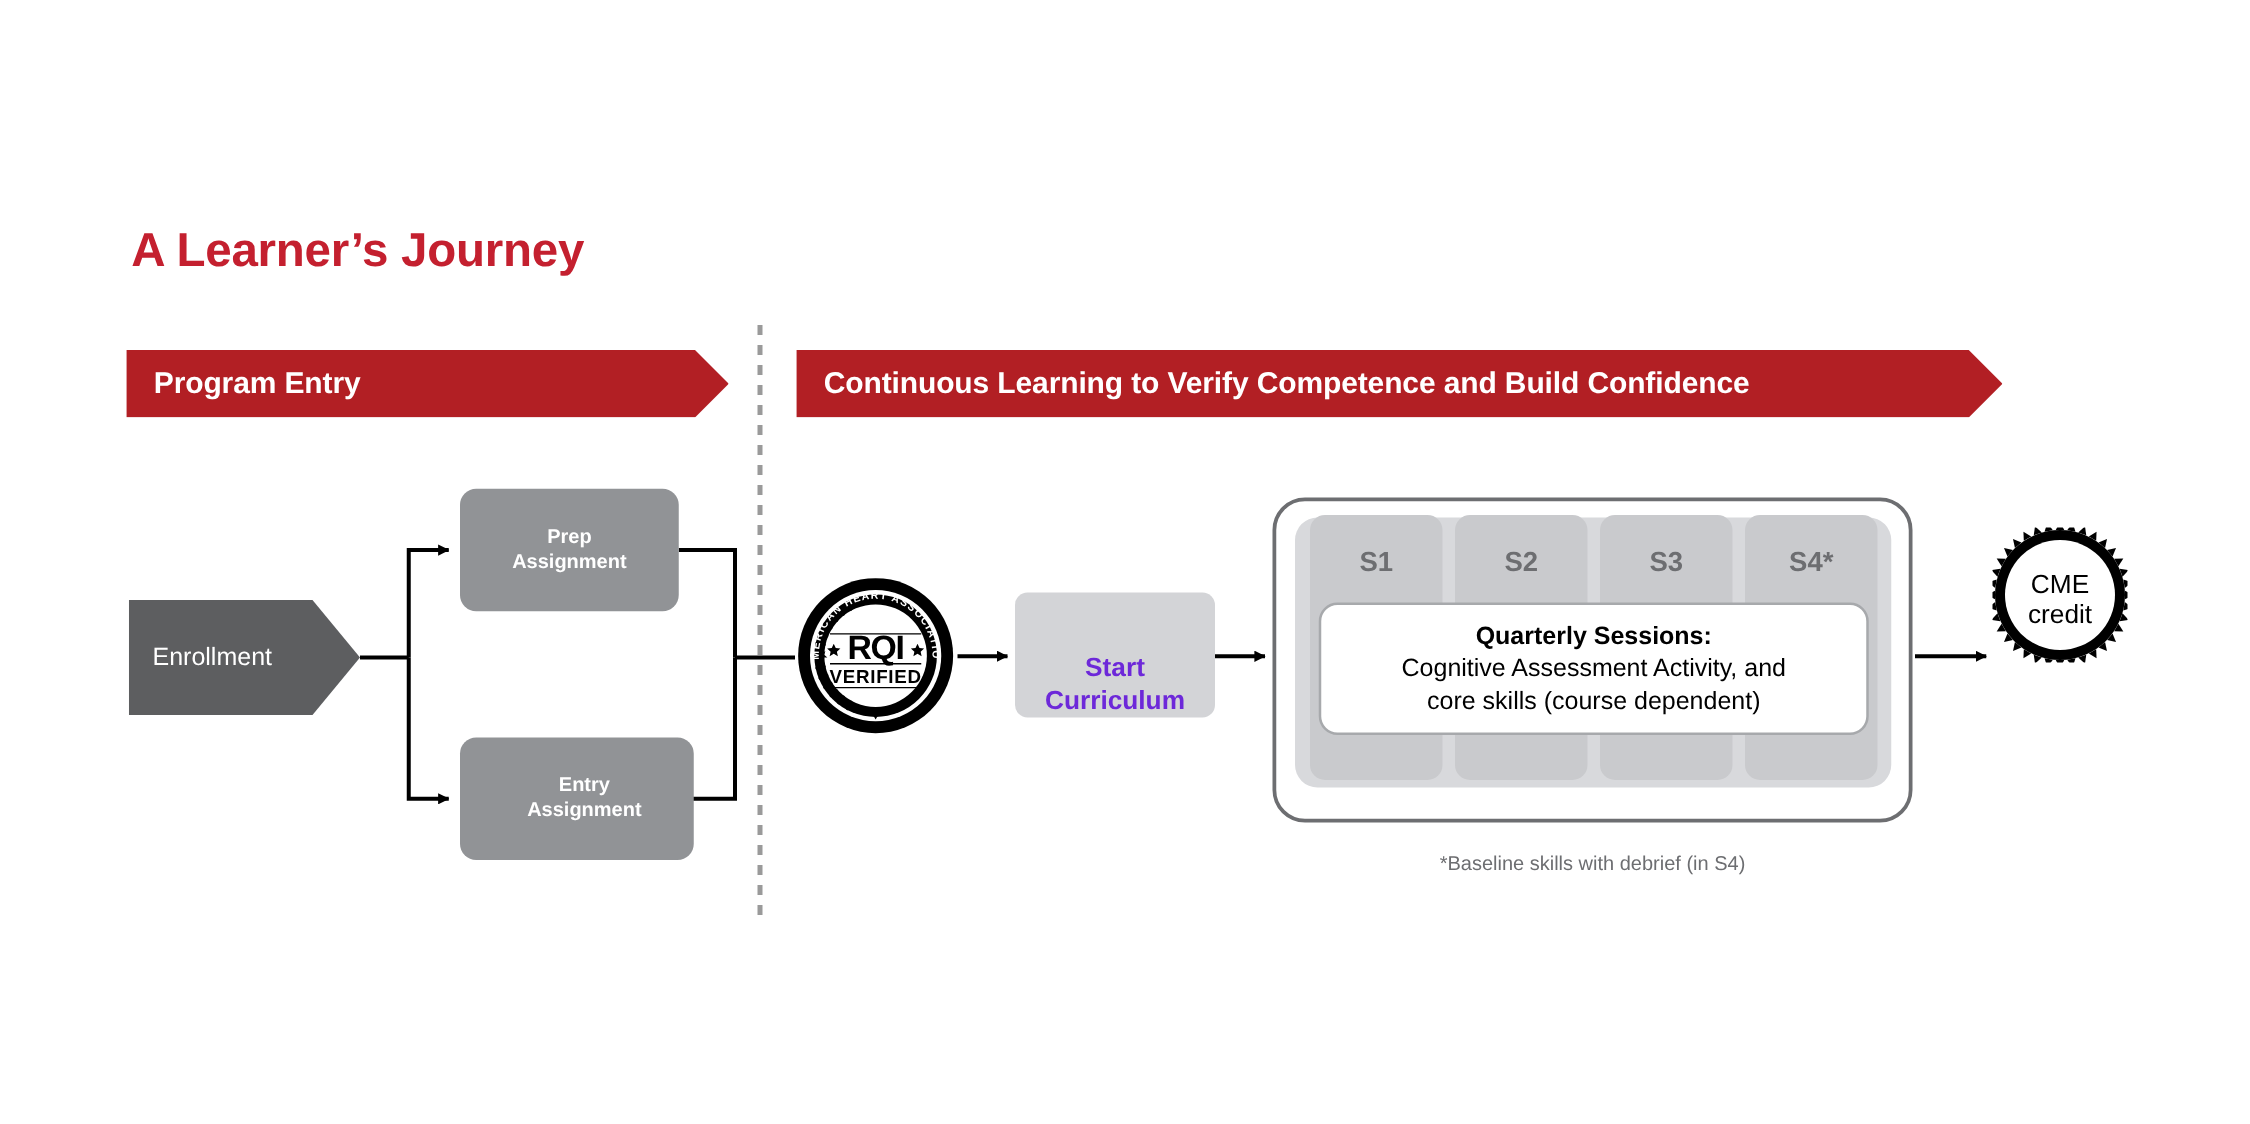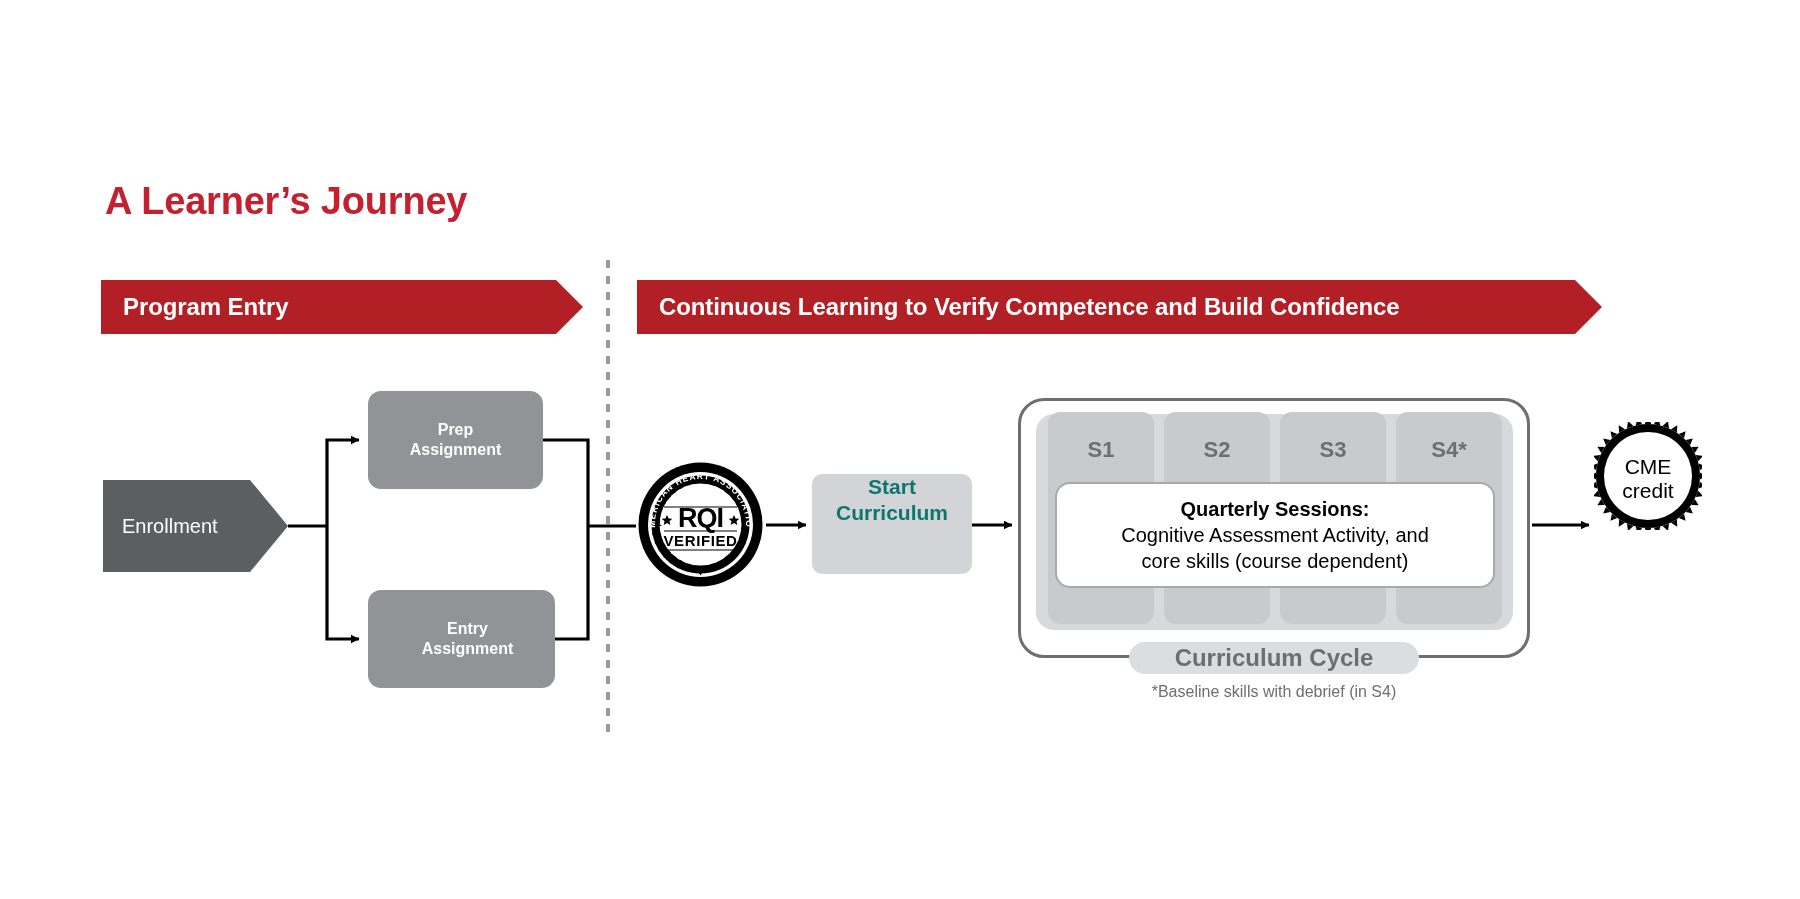--- a/index.html
+++ b/index.html
@@ -114,24 +114,24 @@
   #node-entry-assignment { left: 368px; top: 578px; padding-left: 12px; }
 
   #node-start-curriculum {
     left: 812px;
     top: 462px;
     width: 160px;
     height: 100px;
     background: #d3d4d7;
     border-radius: 10px;
     display: flex;
-    align-items: flex-start;
+    align-items: flex-end;
     justify-content: center;
     text-align: center;
-    color: #0f766e;
+    color: #6d28d9;
     font-size: 21px;
     font-weight: bold;
     line-height: 1.25;
   }
 
   
   #badge-rqi-verified {
     left: 637px;
     top: 449px;
     width: 127px;
@@ -389,23 +389,20 @@
     <div class="session-card"><span>S3</span></div>
     <div class="session-card"><span>S4*</span></div>
   </div>
 
   <div class="abs" id="quarterly-sessions-box">
     <div id="quarterly-sessions-title">Quarterly Sessions:</div>
     <div>Cognitive Assessment Activity, and</div>
     <div>core skills (course dependent)</div>
   </div>
 
-  <div class="abs" id="curriculum-cycle-pill">
-    <span>Curriculum Cycle</span>
-  </div>
 
   <div class="abs" id="footnote-baseline">*Baseline skills with debrief (in S4)</div>
 
   <div class="abs" id="badge-cme-credit">
     <svg width="108" height="108" viewBox="0 0 108 108">
       <g transform="translate(54,54)">
         <circle cx="0" cy="0" r="52" fill="#000000"></circle>
         <g fill="#000000">
           <g transform="rotate(0)">
               <path d="M -3.4,-52 L 0,-58.5 L 3.4,-52 z"></path>

